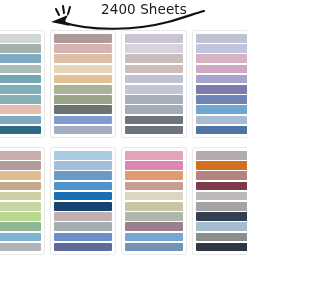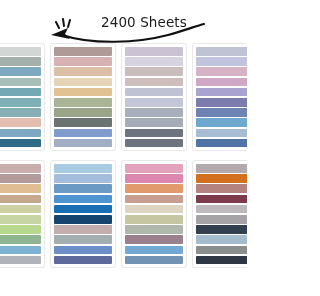--- a/index.html
+++ b/index.html
@@ -12,21 +12,20 @@
     height: 296px;
     overflow: hidden;
     font-family: "DejaVu Sans", sans-serif;
     position: relative;
   }
 
   #app {
     position: absolute;
     inset: 0;
     background: #ffffff;
-    margin-top: 13px;
   }
 
   
   .annotation {
     position: absolute;
     left: 0;
     top: 0;
     width: 247px;
     height: 34px;
     z-index: 30;

